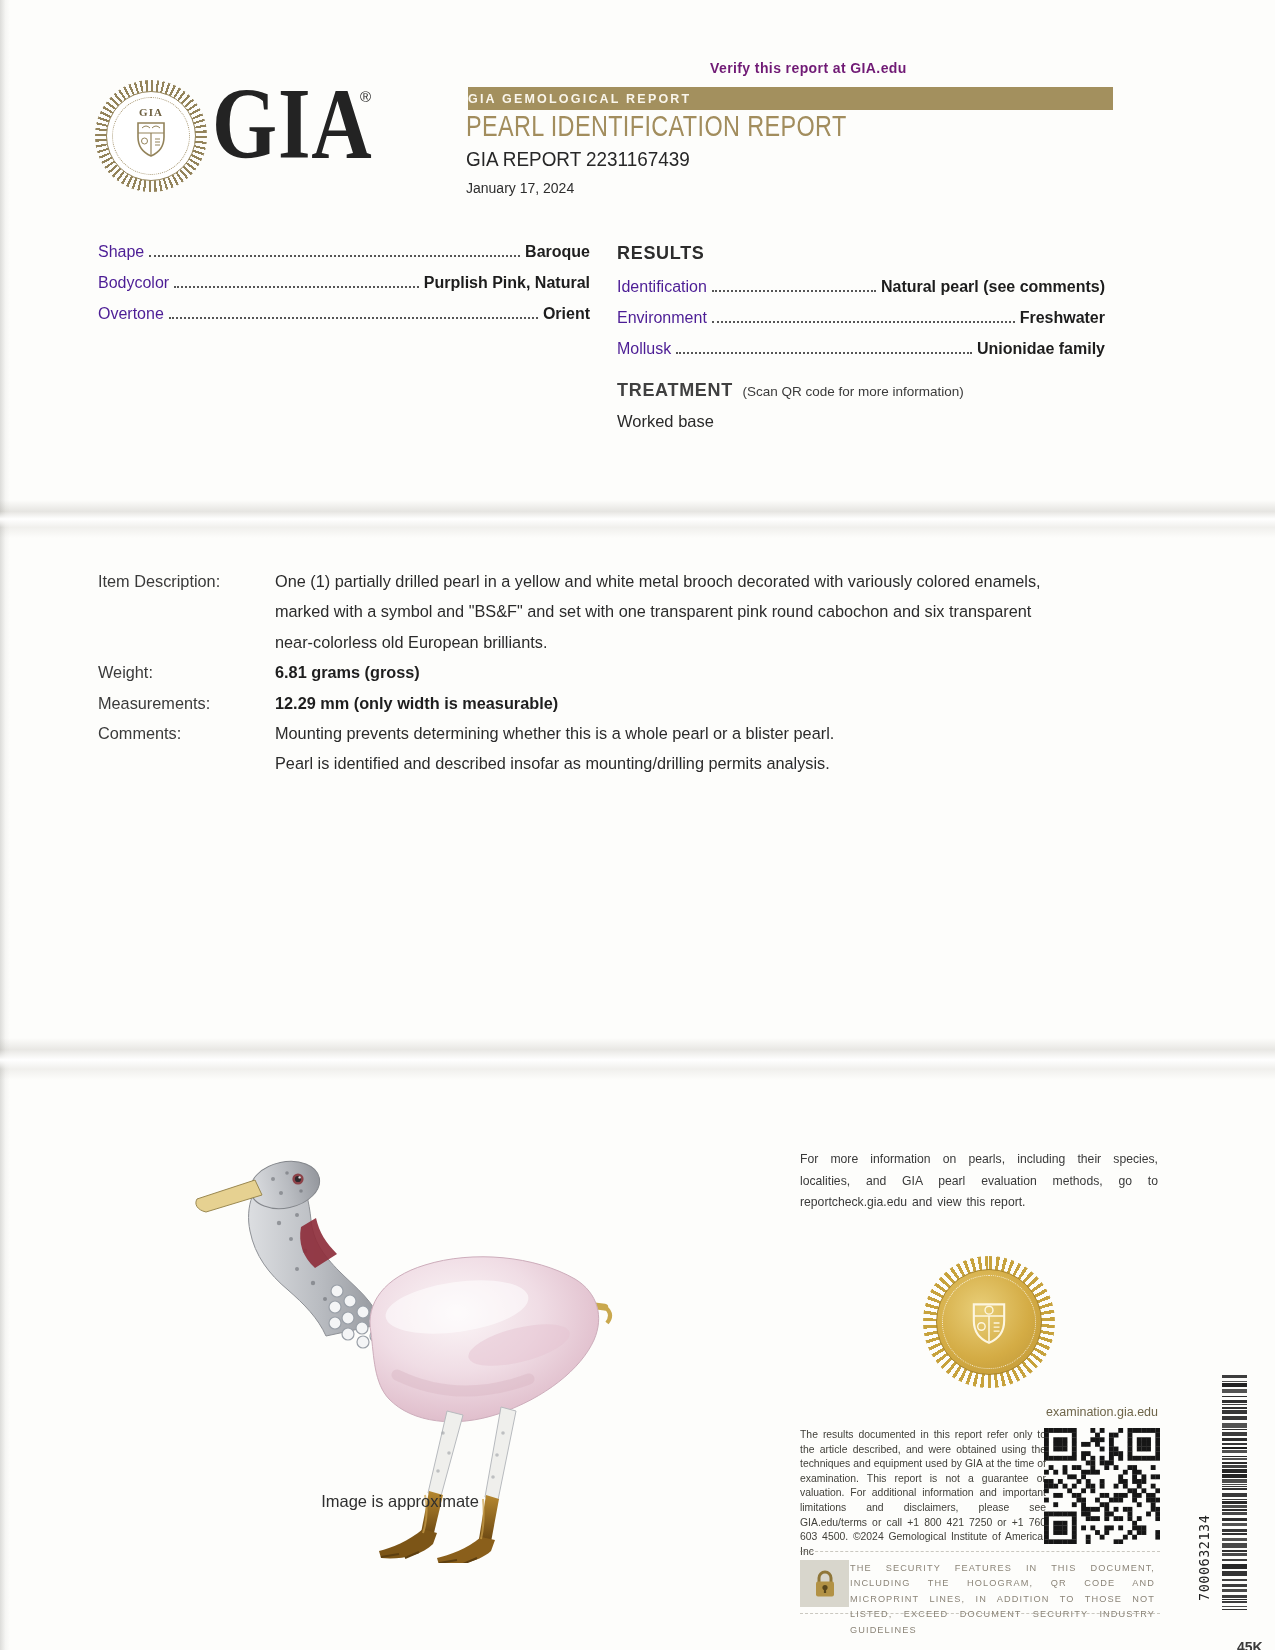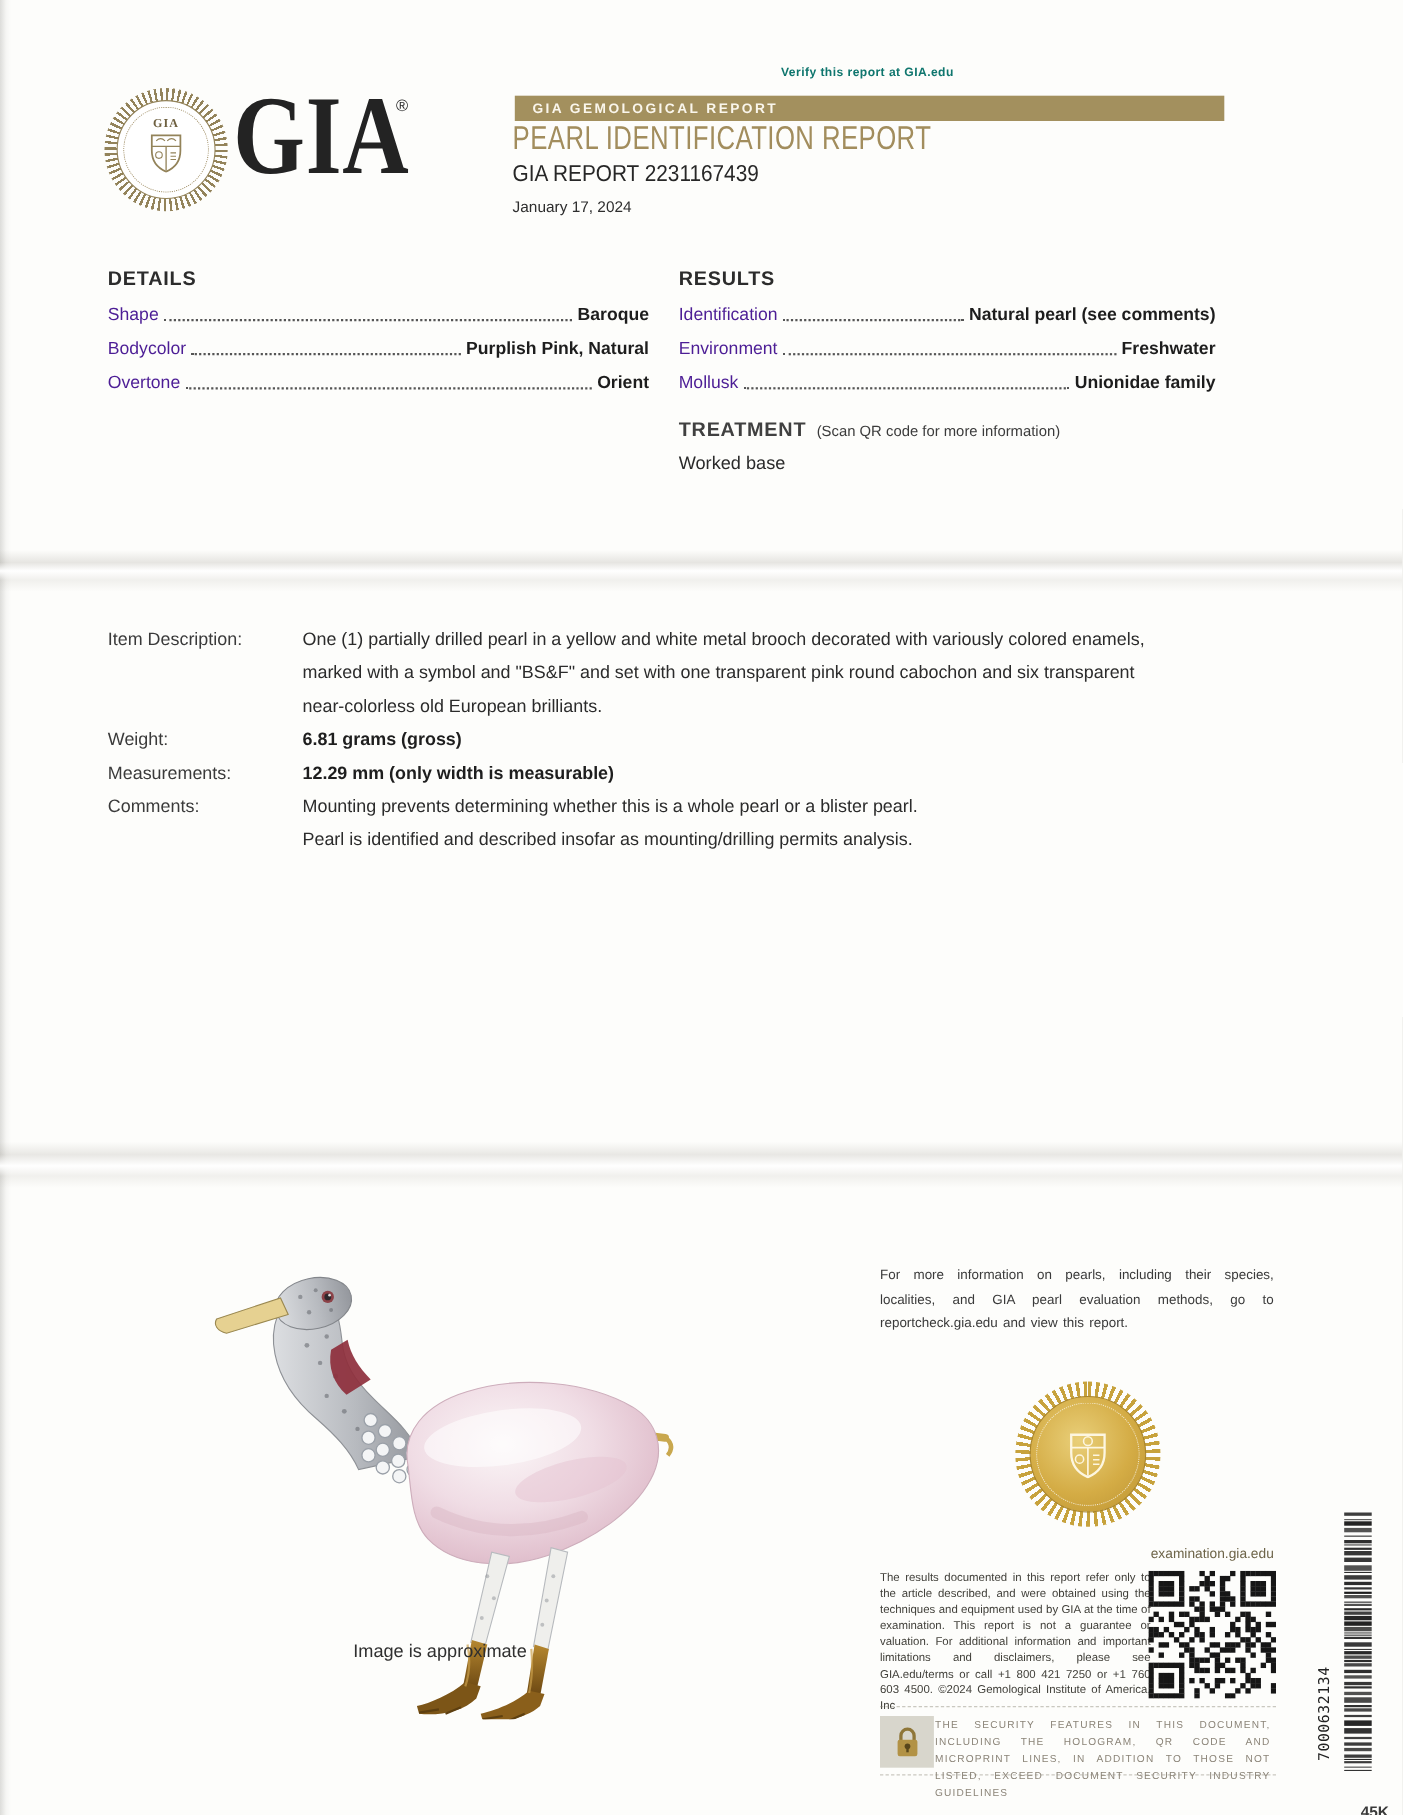--- a/index.html
+++ b/index.html
@@ -4,33 +4,33 @@
 <style>
   html,body { margin:0; padding:0; background:#e9e9e6; }
   .page {
     position:relative; width:1275px; height:1650px; margin:0 auto;
     background:#fdfdfb; overflow:hidden;
     font-family:"Liberation Sans", sans-serif; color:#333;
   }
   .abs { position:absolute; }
 
   
-  .verify { left:710px; top:60px; font-size:11px; font-weight:700; color:#0f766e; letter-spacing:0.4px; }
+  .verify { left:710px; top:60px; font-size:14px; font-weight:700; color:#701a75; letter-spacing:0.4px; }
   .logo-seal { left:95px; top:80px; width:112px; height:112px; border-radius:50%;
     background:repeating-conic-gradient(#93835a 0deg 2.4deg, rgba(255,255,255,0) 2.4deg 6deg); }
   .logo-seal .core { position:absolute; inset:11px; border-radius:50%; background:#fff; border:1.4px solid #93835a; }
   .logo-seal .ring { position:absolute; inset:17px; border-radius:50%; border:1.6px dotted #a4936c; }
   .logo-seal .gia-small { position:absolute; left:0; right:0; top:26px; text-align:center;
     font-family:"Liberation Serif", serif; font-size:11px; font-weight:700; color:#6e6040; letter-spacing:1px; }
   .logo-seal svg { position:absolute; left:41px; top:41px; }
   .gia-logotype { left:212px; top:84px; font-family:"Liberation Serif", serif; font-size:102px; line-height:80px;
     font-weight:700; color:#232323; letter-spacing:1px; transform:scaleX(0.82); transform-origin:left top; }
   .gia-reg { left:360px; top:88px; font-size:15px; color:#2a2a2a; }
   .banner { left:468px; top:87px; width:645px; height:23px; background:#a3905e; }
-  .banner span { display:block; padding-left:16px; line-height:24px; font-size:12.5px; font-weight:700;
+  .banner span { display:block; padding-left:0; line-height:24px; font-size:12.5px; font-weight:700;
     color:#faf6ec; letter-spacing:2.2px; }
   .report-title { left:466px; top:109px; font-size:30px; color:#a28d5d; letter-spacing:0.5px; white-space:nowrap;
     transform:scaleX(0.78); transform-origin:left top; }
   .report-number { left:466px; top:147px; font-size:21px; color:#272727; white-space:nowrap;
     transform:scaleX(0.9); transform-origin:left top; }
   .report-date { left:466px; top:180px; font-size:14px; color:#2e2e2e; }
 
   
   .col { width:492px; }
   .col-details { left:98px; top:243px; }
@@ -119,21 +119,20 @@
   <div class="abs gia-reg">®</div>
 
   <div class="abs banner">
     <span>GIA GEMOLOGICAL REPORT</span>
   </div>
   <div class="abs report-title">PEARL IDENTIFICATION REPORT</div>
   <div class="abs report-number">GIA REPORT 2231167439</div>
   <div class="abs report-date">January 17, 2024</div>
 
   <div class="abs col col-details">
-    <div class="section-heading">DETAILS</div>
     <div class="lrow">
       <span class="lbl">Shape</span>
       <span class="dots"></span>
       <span class="val">Baroque</span>
     </div>
     <div class="lrow">
       <span class="lbl">Bodycolor</span>
       <span class="dots"></span>
       <span class="val">Purplish Pink, Natural</span>
     </div>

